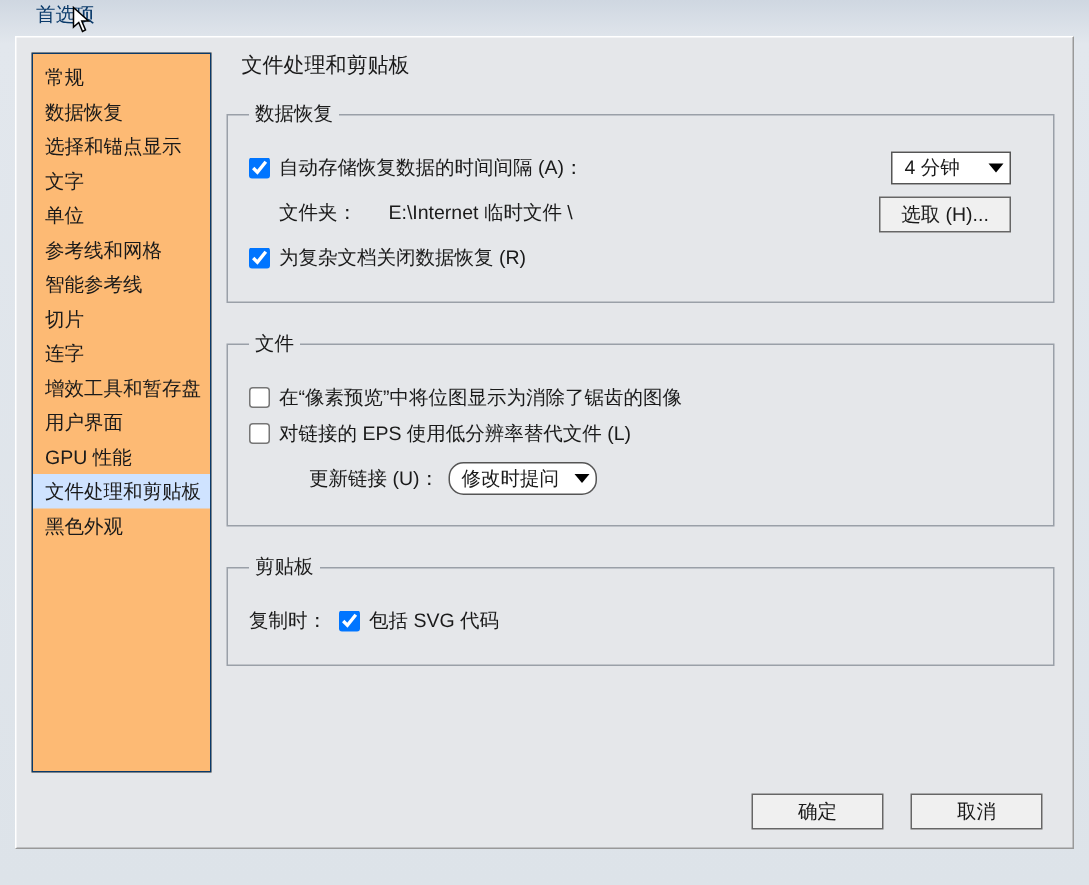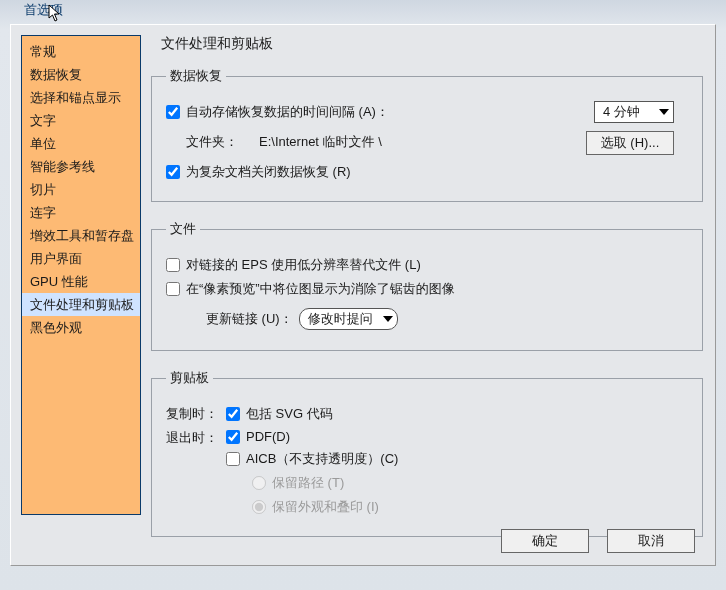--- a/index.html
+++ b/index.html
@@ -113,20 +113,21 @@
 </div>
 
 <div class="panel">
 
   <div class="sidebar">
     <div class="sidebar-item"><span>常规</span></div>
     <div class="sidebar-item"><span>数据恢复</span></div>
     <div class="sidebar-item"><span>选择和锚点显示</span></div>
     <div class="sidebar-item"><span>文字</span></div>
     <div class="sidebar-item"><span>单位</span></div>
+    <div class="sidebar-item"><span>参考线和网格</span></div>
     <div class="sidebar-item"><span>智能参考线</span></div>
     <div class="sidebar-item"><span>切片</span></div>
     <div class="sidebar-item"><span>连字</span></div>
     <div class="sidebar-item"><span>增效工具和暂存盘</span></div>
     <div class="sidebar-item"><span>用户界面</span></div>
     <div class="sidebar-item"><span>GPU 性能</span></div>
     <div class="sidebar-item selected"><span>文件处理和剪贴板</span></div>
     <div class="sidebar-item"><span>黑色外观</span></div>
   </div>
 
@@ -167,27 +168,27 @@
           <span>为复杂文档关闭数据恢复 (R)</span>
         </label>
       </div>
     </fieldset>
 
     <fieldset class="group">
       <legend>文件</legend>
       <div class="row">
         <label class="ck">
           <input type="checkbox" style="">
+          <span>在“像素预览”中将位图显示为消除了锯齿的图像</span>
+        </label>
+      </div>
+      <div class="row">
+        <label class="ck">
+          <input type="checkbox" style="">
           <span>对链接的 EPS 使用低分辨率替代文件 (L)</span>
-        </label>
-      </div>
-      <div class="row">
-        <label class="ck">
-          <input type="checkbox" style="">
-          <span>在“像素预览”中将位图显示为消除了锯齿的图像</span>
         </label>
       </div>
       <div class="row" style="margin-top:10px; margin-left:40px;">
         <span>更新链接 (U)：</span>
         <div class="select" style="margin-left:6px;border-radius:10px;">
           <span>修改时提问</span>
           <span class="tri"></span>
         </div>
       </div>
     </fieldset>
@@ -196,41 +197,20 @@
       <legend>剪贴板</legend>
 
       <div class="row">
         <span class="lbl">复制时：</span>
         <label class="ck">
           <input type="checkbox" checked="" style="">
           <span>包括 SVG 代码</span>
         </label>
       </div>
 
-      <div class="row" style="align-items:flex-start;">
-        <span class="lbl">退出时：</span>
-        <div style="display:flex;flex-direction:column;">
-          <label class="ck">
-            <input type="checkbox" checked="" style="">
-            <span>PDF(D)</span>
-          </label>
-          <label class="ck" style="margin-top:6px;">
-            <input type="checkbox" style="">
-            <span>AICB（不支持透明度）(C)</span>
-          </label>
-          <label class="ck radio-range disabled-text" style="margin-top:6px;">
-            <input type="radio" disabled="" style="">
-            <span>保留路径 (T)</span>
-          </label>
-          <label class="ck radio-range disabled-text" style="margin-top:6px;">
-            <input type="radio" disabled="" checked="" style="">
-            <span>保留外观和叠印 (I)</span>
-          </label>
-        </div>
-      </div>
     </fieldset>
   </div>
 
   <div class="buttons">
     <div class="btn">
         <span>确定</span>
       </div>
     <div class="btn">
         <span>取消</span>
       </div>

